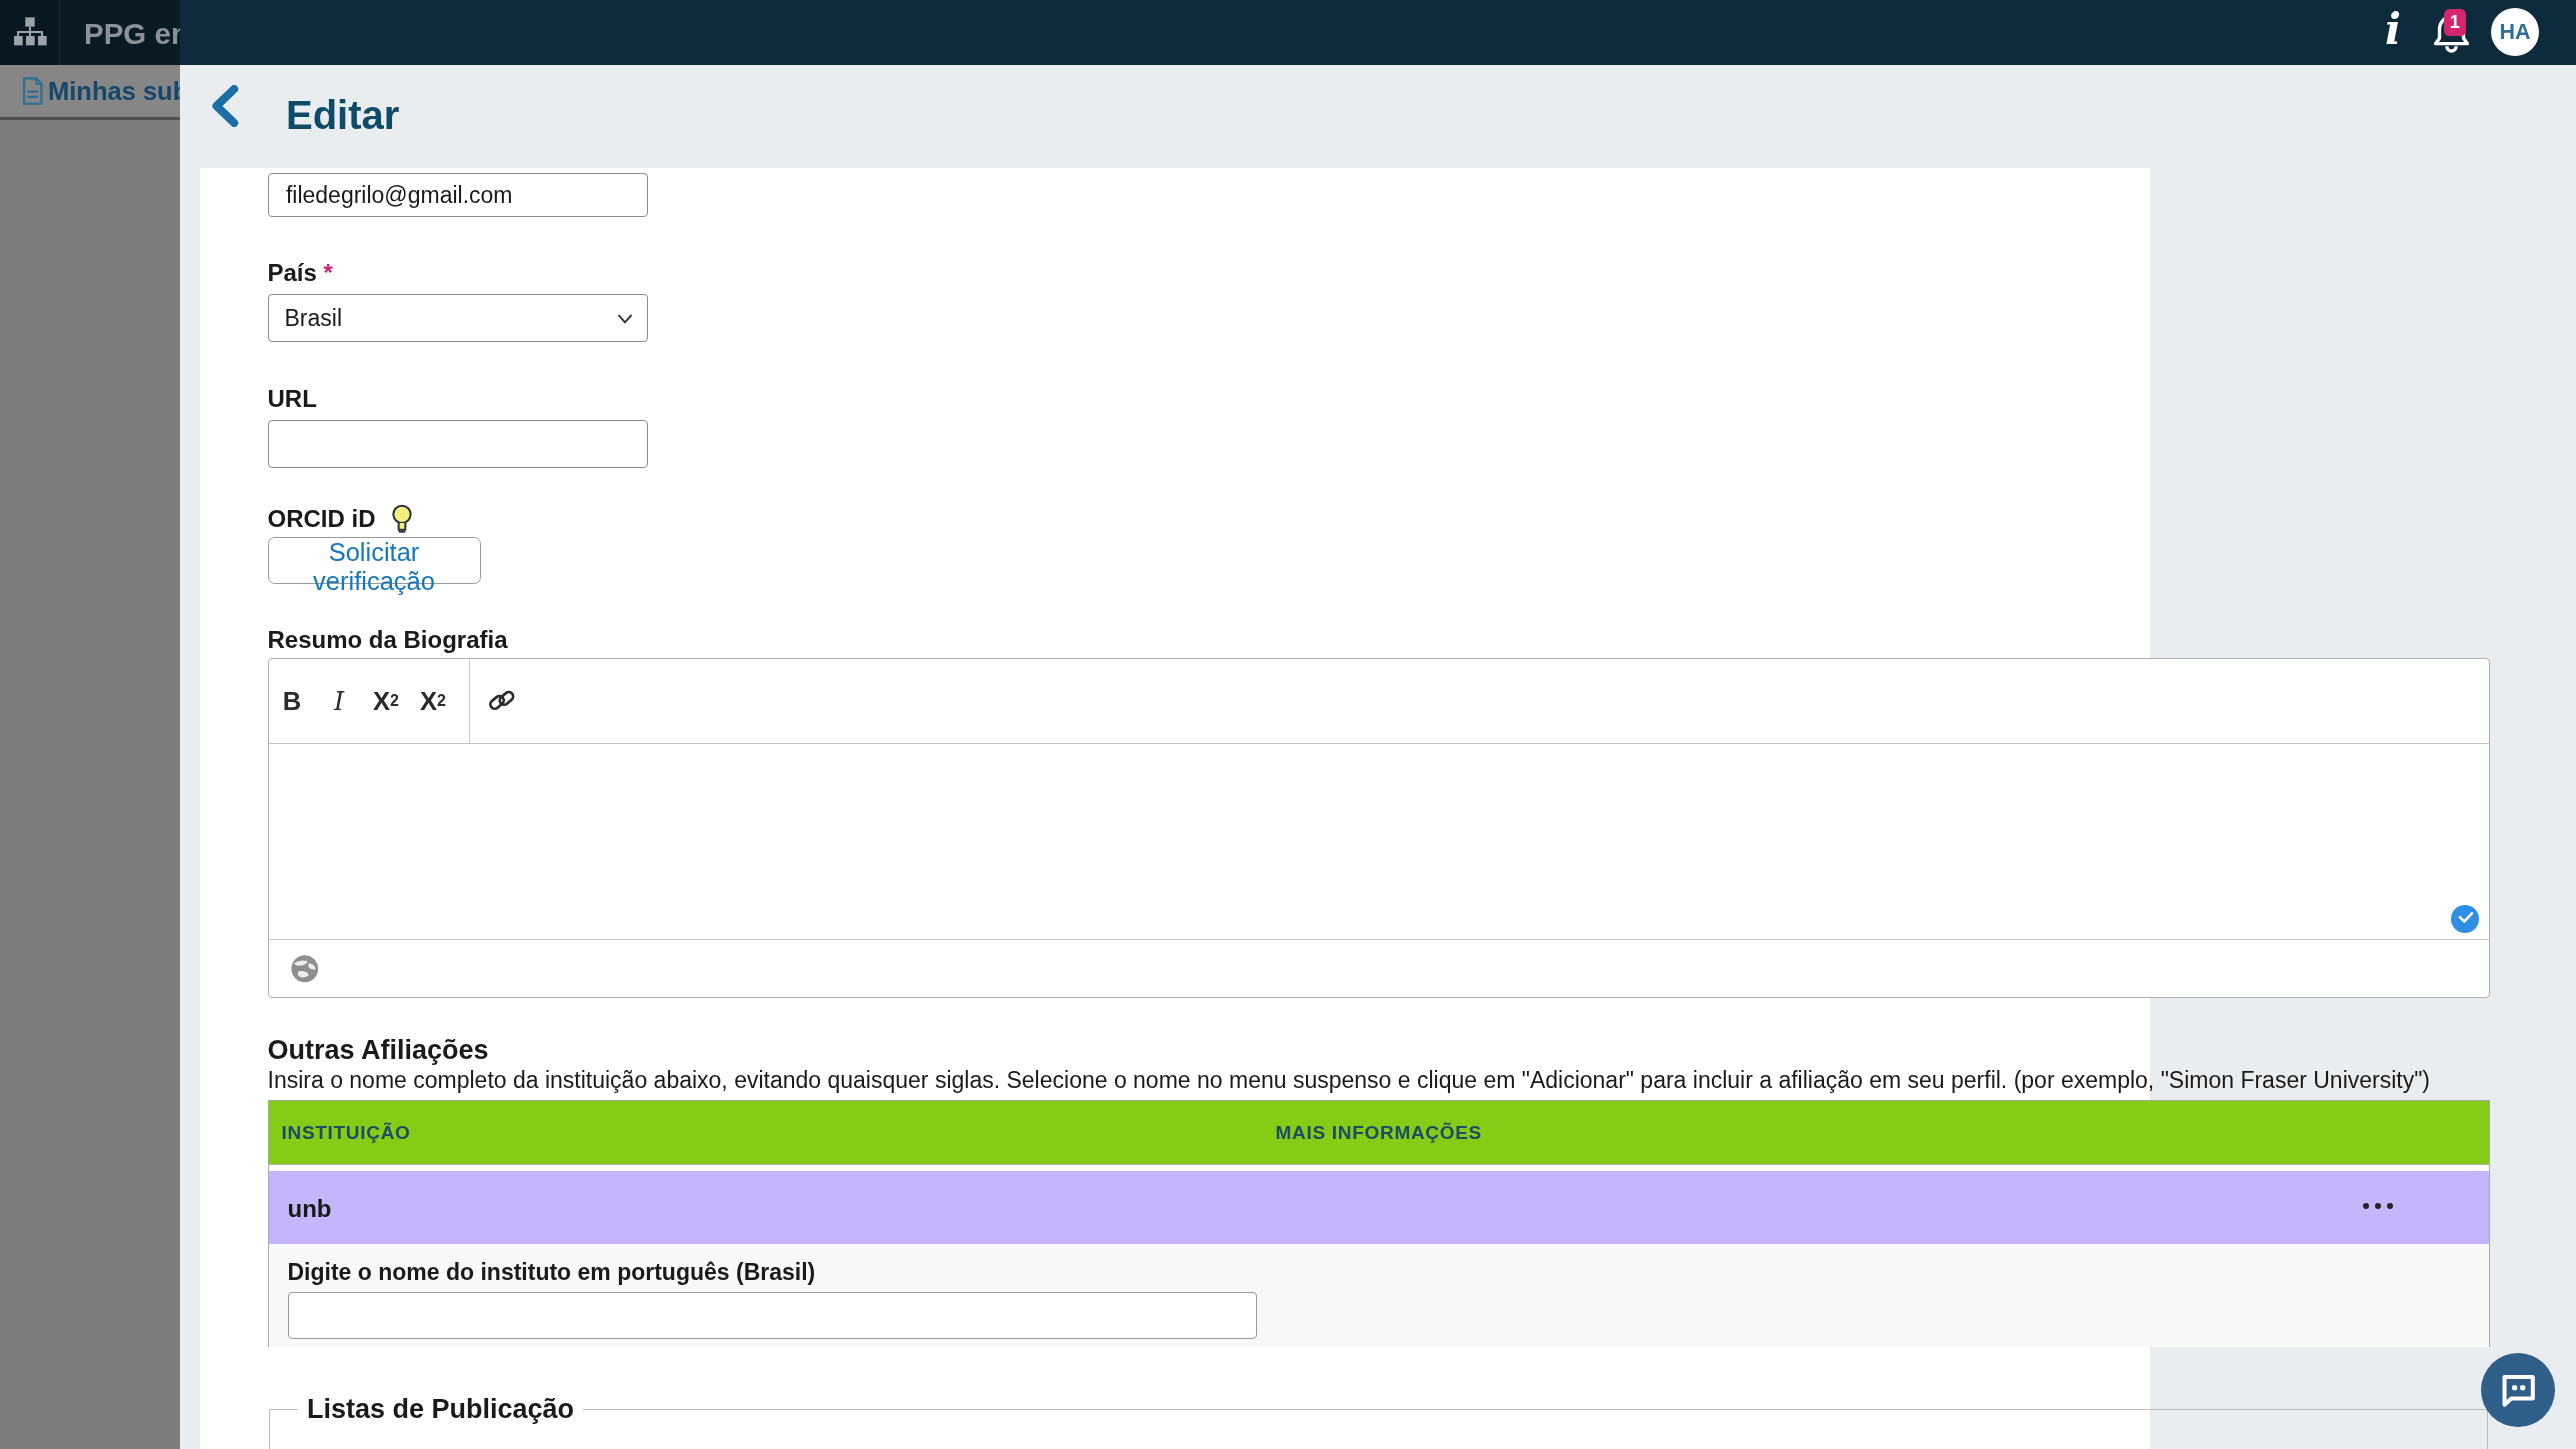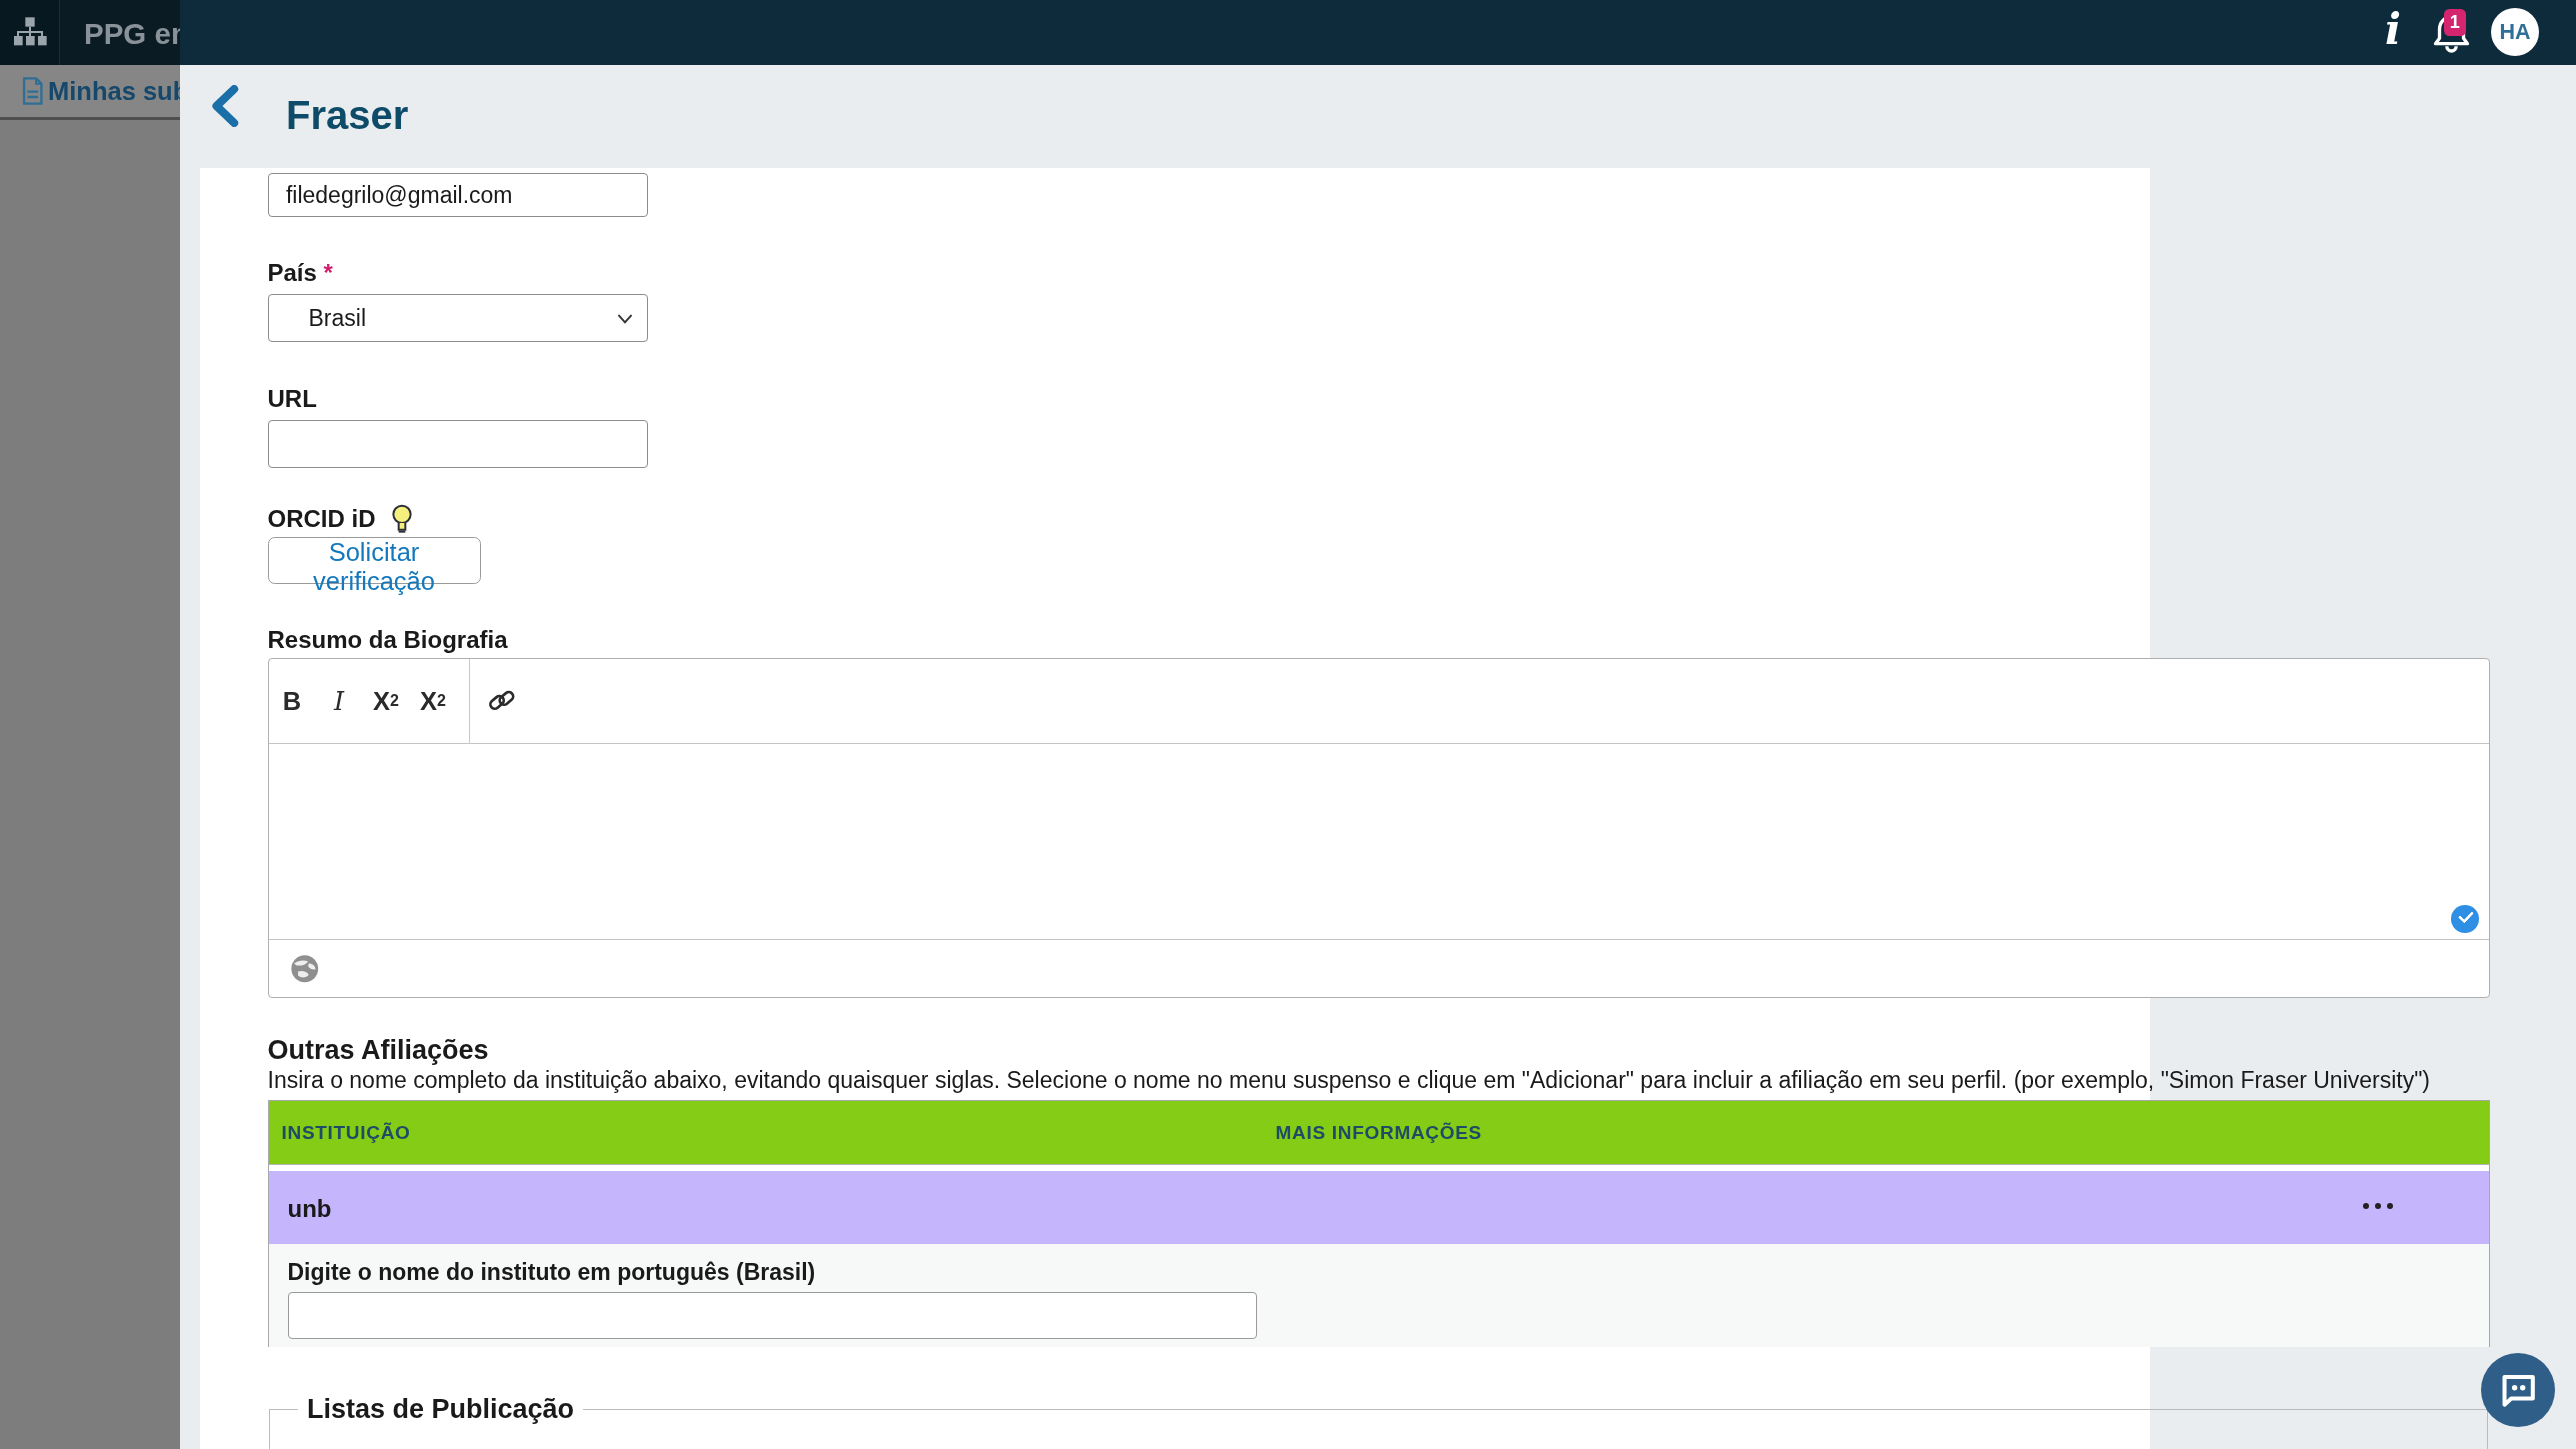--- a/index.html
+++ b/index.html
@@ -38,21 +38,21 @@
   .card { position:absolute; left:19.5px; top:103px; width:1950px; height:1281px; background:#FFFFFF; }
   .card-inner { position:relative; width:100%; height:100%; }
 
   
   .f-label { position:absolute; left:68px; font-size:24px; font-weight:bold; color:#1A1A1A; }
   .req { color:#D11F6B; font-weight:bold; }
   .text-input { position:absolute; left:68px; width:380px; background:#fff; border:1.3px solid #8C8C8C; border-radius:4px;
     font-size:23px; color:#1A1A1A; padding:0 17.4px; font-family:inherit; }
   .select-wrap { position:absolute; left:68px; top:126px; width:380px; height:48px; }
   select.country { width:100%; height:100%; border:1.3px solid #8C8C8C; border-radius:4px; background:#fff;
-    font-size:23px; color:#1A1A1A; padding:0 40px; appearance:none; -webkit-appearance:none; font-family:inherit; }
+    font-size:23px; color:#1A1A1A; padding:0 16px; appearance:none; -webkit-appearance:none; font-family:inherit; }
   .select-chevron { position:absolute; right:14.8px; top:17.4px; width:16px; height:16px; pointer-events:none; }
 
   .orcid-row { position:absolute; left:68px; top:335px; height:32px; display:flex; align-items:center; gap:14.8px; }
   .orcid-row .f-label-inline { font-size:24px; font-weight:bold; color:#1A1A1A; }
   .verify-btn { position:absolute; left:68px; top:369px; width:213px; height:47px; background:#fff; border:1.3px solid #9A9A9A;
     border-radius:6.7px; font-size:25.5px; font-weight:normal; color:#1478BC; font-family:inherit; cursor:pointer; }
 
   
   .editor { position:absolute; left:68px; top:490px; width:2222px; height:340px; border:1.3px solid #AFAFAF; border-radius:4px; background:#fff; }
   .editor-toolbar { position:absolute; left:0; top:0; width:100%; height:85px; border-bottom:1.3px solid #C4C4C4; display:flex; align-items:center; }
@@ -147,21 +147,21 @@
     <div class="nav-divider"></div>
   </div>
 
   <div class="modal">
     <div class="modal-header">
       <div class="back-btn">
         <svg width="38" height="42" viewBox="0 0 56 62">
           <path d="M40 6 L14 31 L40 56" fill="none" stroke="#1B6FA8" stroke-width="12" stroke-linecap="round" stroke-linejoin="round"></path>
         </svg>
       </div>
-      <div class="modal-title">Fraser</div>
+      <div class="modal-title">Editar</div>
     </div>
 
     <div class="card">
       <div class="card-inner">
 
         <input class="text-input" style="top: 5.4px; height: 44px;" type="text" value="filedegrilo@gmail.com">
 
         <div class="f-label" style="top:91px;text-align:center;">
           <span>País</span>
           <span class="req">*</span>

